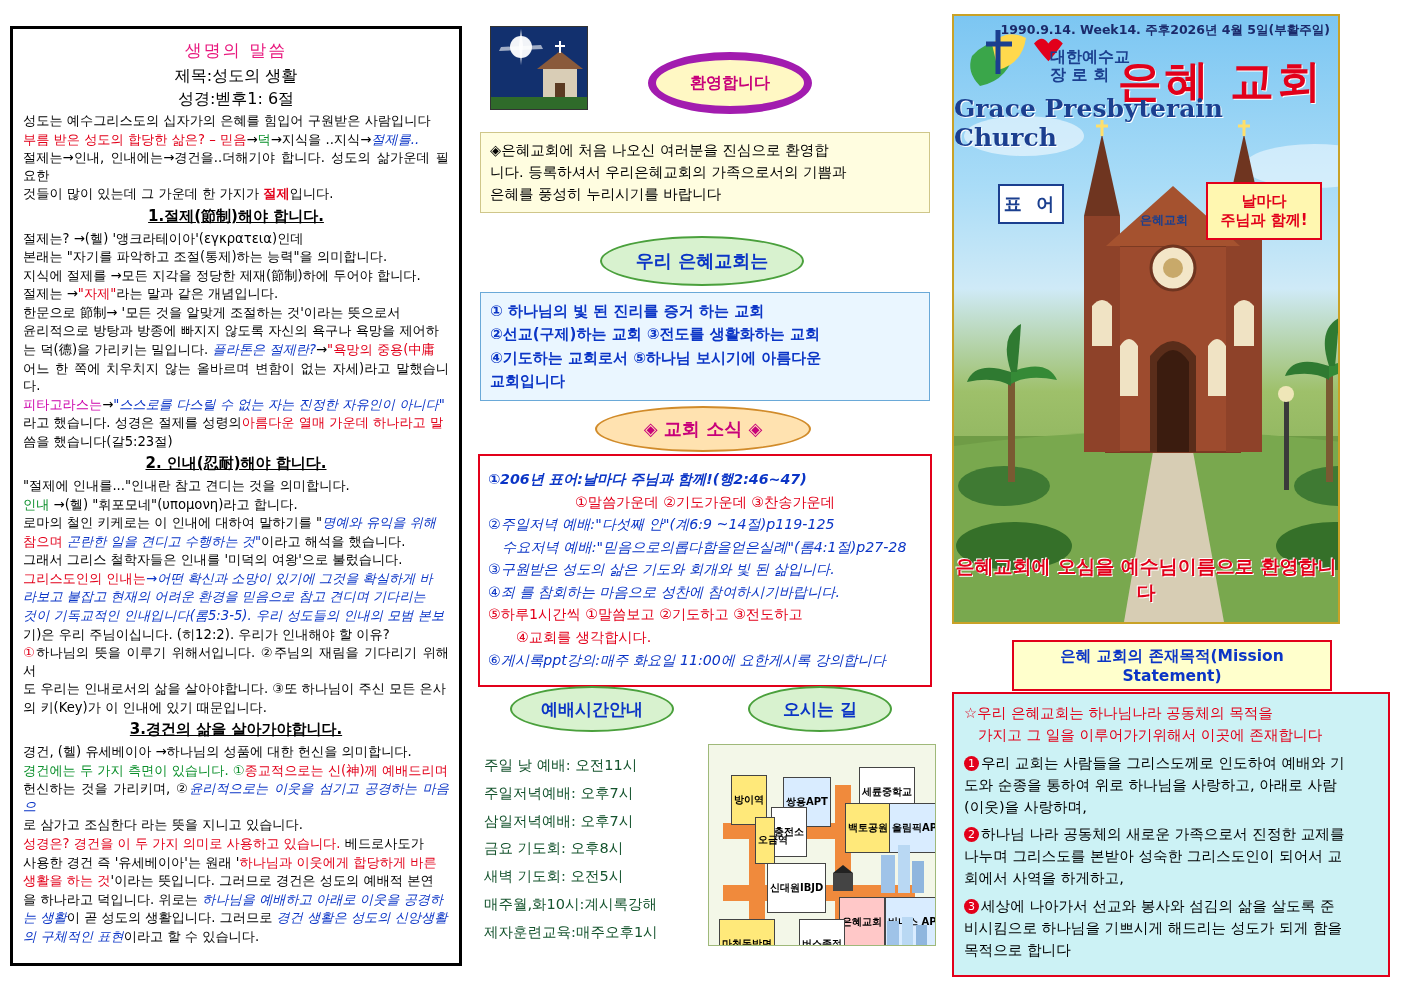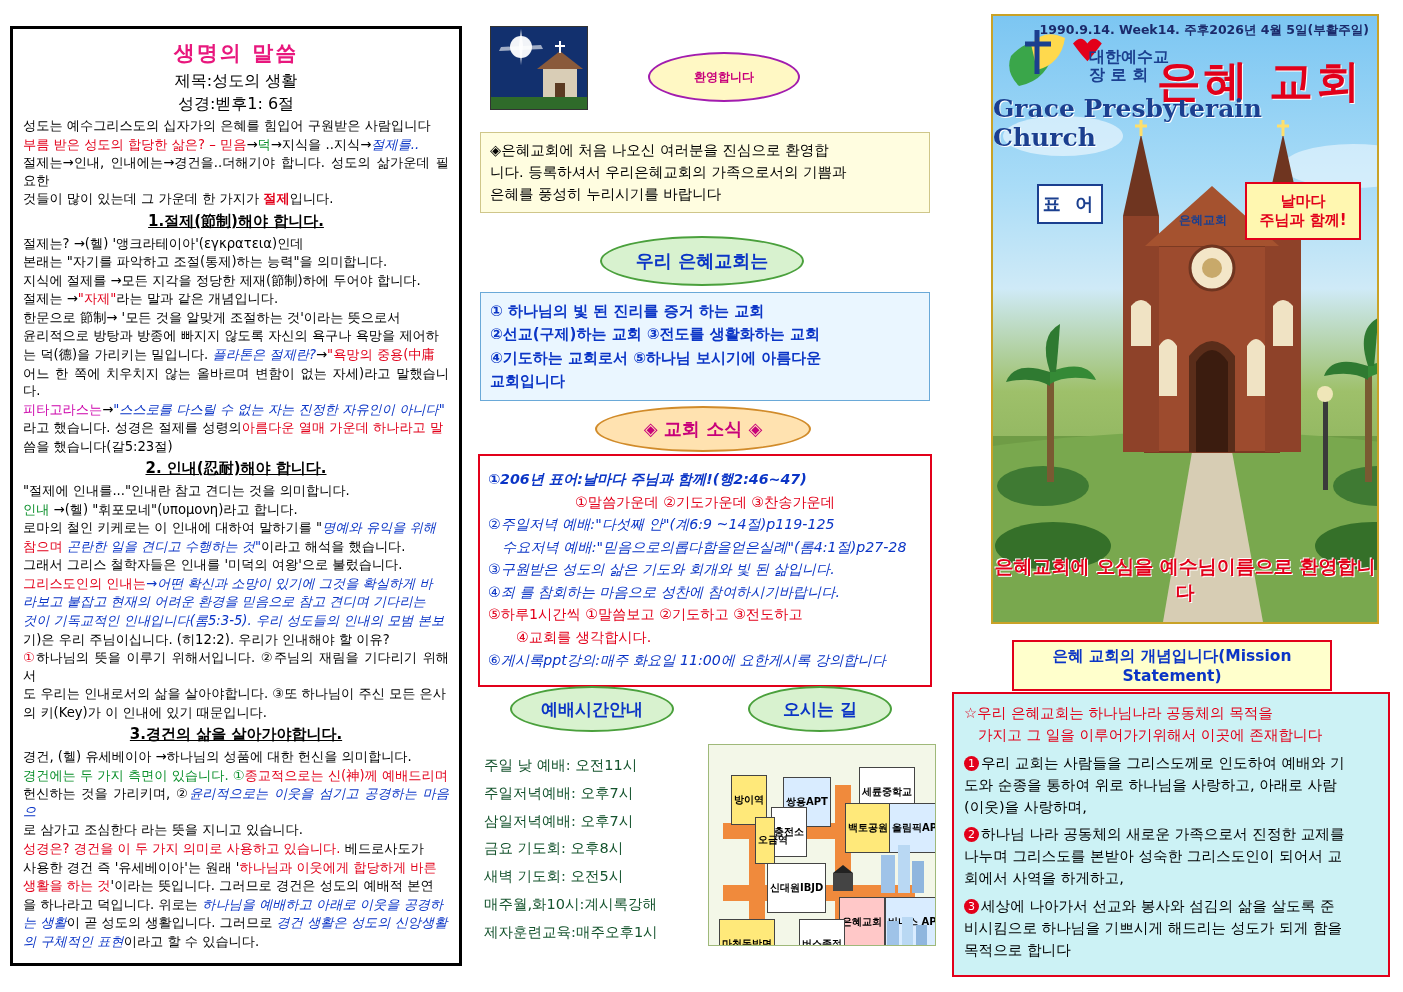--- a/index.html
+++ b/index.html
@@ -29,22 +29,22 @@
     height: 940px;
     border: 3px solid #000000;
     background: #ffffff;
     box-sizing: border-box;
     padding: 8px 10px 6px 10px;
     overflow: hidden;
   }
   .l-title {
     text-align: center;
     color: #e8177d;
-    font-weight: bold;
-    font-size: 21px;
+    font-weight: normal;
+    font-size: 17px;
     letter-spacing: 2px;
     margin: 2px 0 4px 0;
   }
   .l-sub {
     text-align: center;
     font-size: 16px;
     margin: 2px 0;
     color: #000;
   }
   .l-body {
@@ -91,23 +91,23 @@
     align-items: center;
     justify-content: center;
     font-weight: bold;
     text-align: center;
   }
   .welcome-bub {
     position: absolute;
     left: 178px; top: 38px;
     width: 148px; height: 46px;
     background: #fff8c4;
-    border: 2px solid #a21caf;
+    border: 8px solid #a21caf;
     color: #c8007a;
-    font-size: 12px;
+    font-size: 16px;
     border-radius: 50%;
   }
   .welcome-box {
     position: absolute;
     left: 10px; top: 118px;
     width: 450px;
     background: #fffde0;
     border: 1px solid #cfc68a;
     padding: 7px 9px;
     font-size: 14.5px;
@@ -226,21 +226,20 @@
   }
   .poster {
     position: absolute;
     left: 0; top: 0;
     width: 388px; height: 610px;
     border: 2px solid #c9a227;
     box-sizing: border-box;
     background:
       linear-gradient(to bottom, #7cc6f2 0%, #a9dcf7 28%, #cfeaf7 45%, #9ec06a 62%, #6f9c46 100%);
     overflow: hidden;
-    margin-left: 39px;
   }
   .poster-date {
     position: absolute;
     right: 8px; top: 6px;
     font-size: 12.5px;
     font-weight: bold;
     color: #1b2a6b;
     white-space: nowrap;
   }
   .denom {
@@ -614,21 +613,21 @@
       <div class="grace-kr">은혜 교회</div>
       <div class="grace-en">Grace Presbyterain Church</div>
       <div class="pyo-box">표 어</div>
       <div class="slogan-box">
         <span><span>날마다</span><br><span>주님과 함께!</span></span>
       </div>
       <div class="churchname-tag">은혜교회</div>
       <div class="welcome-banner">은혜교회에 오심을 예수님이름으로 환영합니다</div>
     </div>
 
-    <div class="mission-title">은혜 교회의 개념입니다(Mission Statement)</div>
+    <div class="mission-title">은혜 교회의 존재목적(Mission Statement)</div>
 
     <div class="mission-box">
       <p>
         <span class="red">☆우리 은혜교회는 하나님나라 공동체의 목적을</span><br>
         <span class="red" style="padding-left:14px">가지고 그 일을 이루어가기위해서 이곳에 존재합니다</span>
       </p>
       <p>
         <span class="num-badge">1</span><span>우리 교회는 사람들을 그리스도께로 인도하여 예배와 기</span><br>
         <span>도와 순종을 통하여 위로 하나님을 사랑하고, 아래로 사람</span><br>
         <span>(이웃)을 사랑하며,</span>

